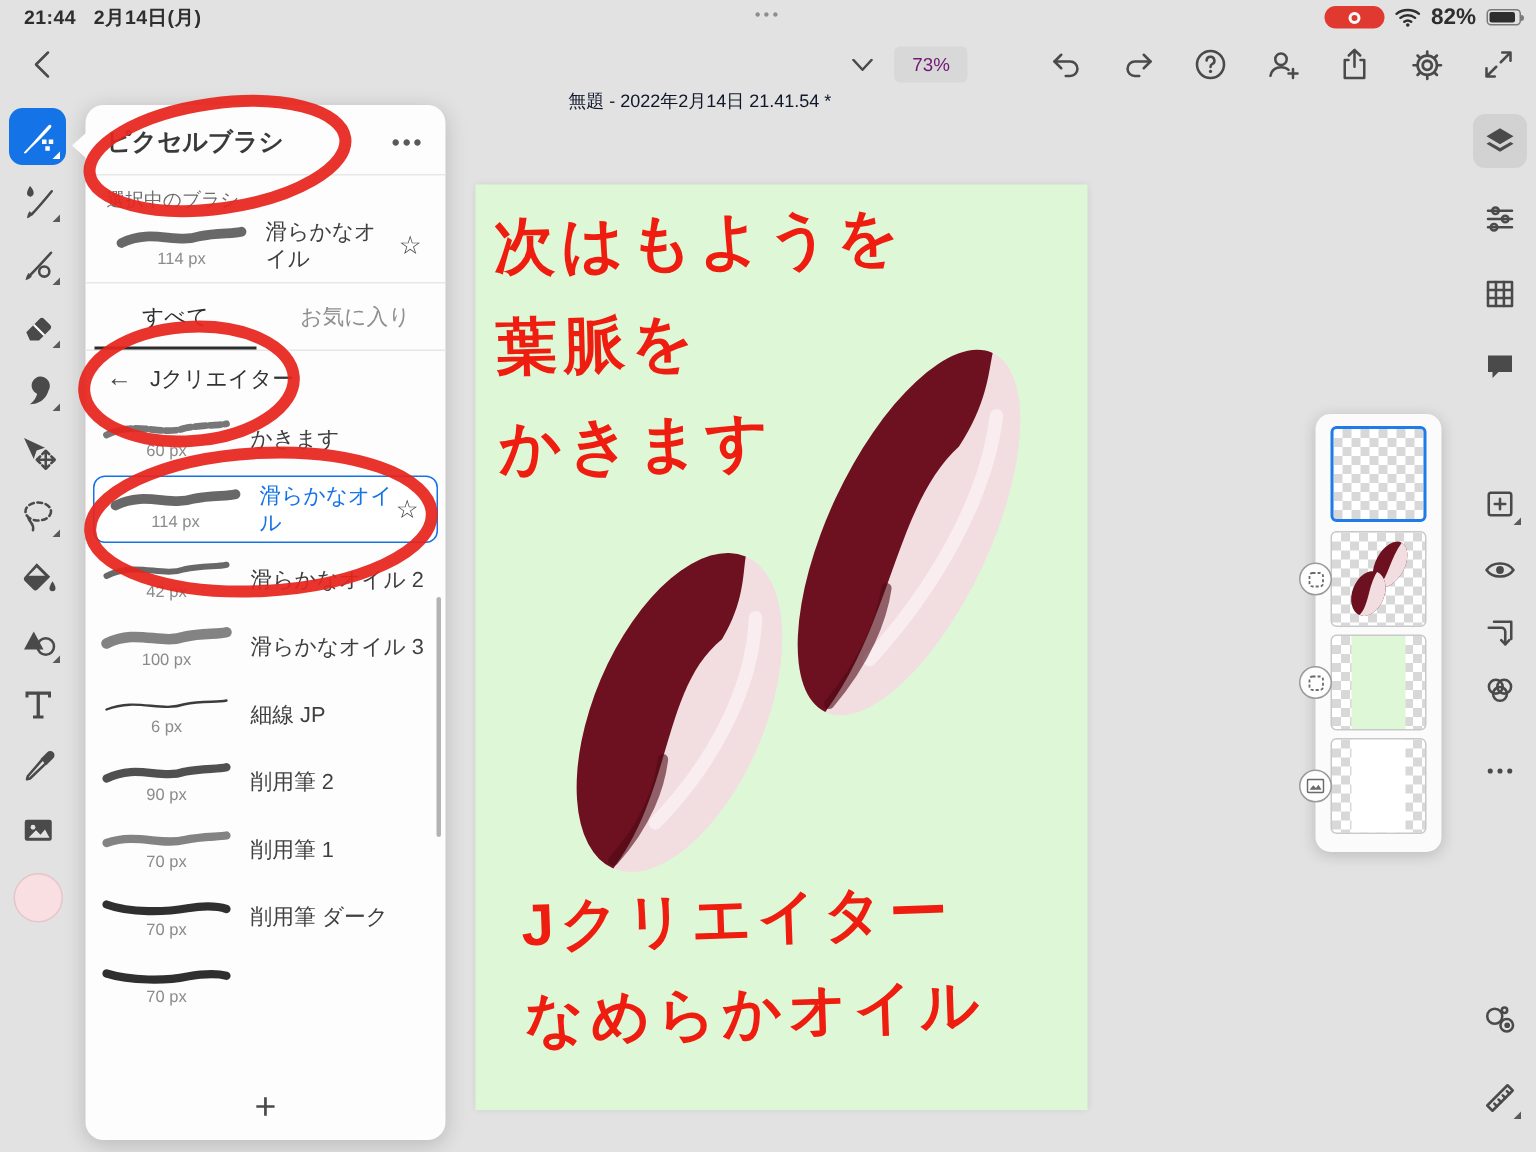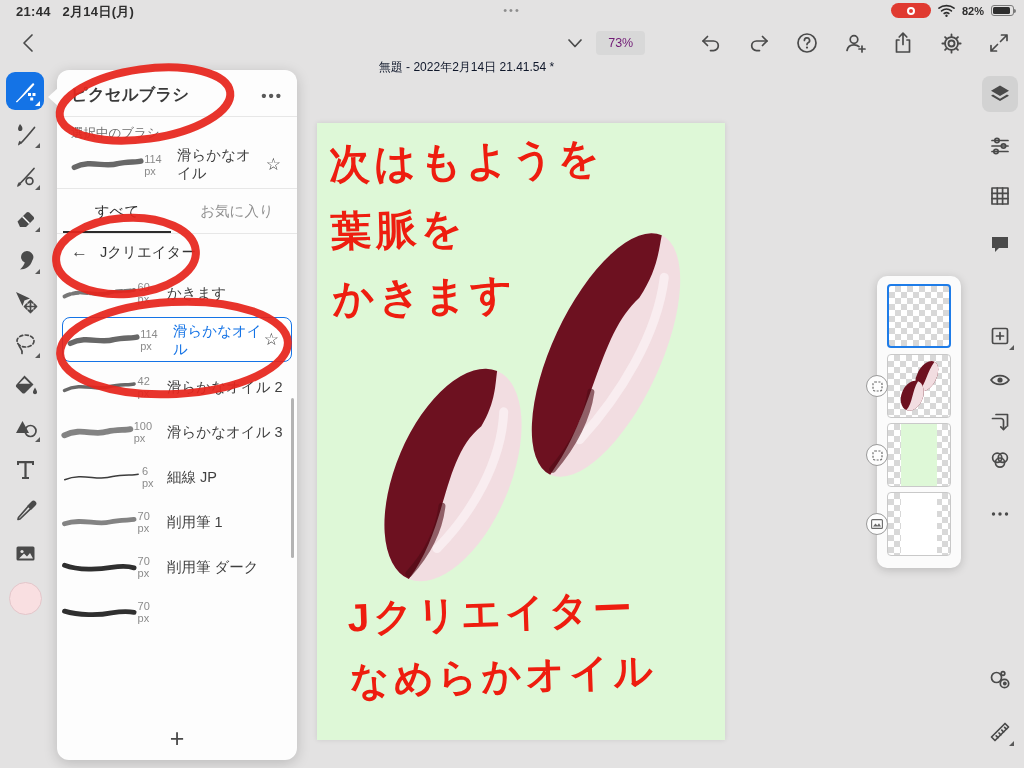--- a/index.html
+++ b/index.html
@@ -12,21 +12,21 @@
   .ic { stroke:#4a4a4a; fill:none; stroke-width:1.7; stroke-linecap:round; stroke-linejoin:round; }
   .icf { fill:#4a4a4a; stroke:none; }
 
   
   #status-bar { position:absolute; top:0; left:0; right:0; height:22px; display:flex; align-items:center; }
   #status-left { position:absolute; left:16px; top:3px; font-size:13px; font-weight:700; color:#2e2e2e; letter-spacing:.3px; }
   #status-dots { position:absolute; left:0; right:0; top:4px; text-align:center; color:#8d8d8d; font-size:11px; letter-spacing:2px; }
   #status-right { position:absolute; right:10px; top:3px; display:flex; align-items:center; gap:7px; }
   #rec-pill { width:40px; height:15px; background:#e03a30; border-radius:8px; display:flex; align-items:center; justify-content:center; }
   #rec-pill .ring { width:8px; height:8px; border:2px solid #fff; border-radius:50%; }
-  #batt-pct { font-size:11px; font-weight:700; color:#2e2e2e;text-align:right; }
+  #batt-pct { font-size:15px; font-weight:700; color:#2e2e2e;text-align:right; }
   .batt { width:23px; height:11px; border:1px solid #7a7a7a; border-radius:3px; position:relative; }
   .batt::before { content:""; position:absolute; left:1px; top:1px; bottom:1px; width:80%; background:#2e2e2e; border-radius:1.5px; }
   .batt::after { content:""; position:absolute; right:-3px; top:3px; width:2px; height:4px; background:#7a7a7a; border-radius:0 2px 2px 0; }
 
   
   #title-bar { position:absolute; top:22px; left:0; right:0; height:42px; }
   #back-btn { position:absolute; left:14px; top:7px; width:28px; height:28px; display:flex; align-items:center; justify-content:center; }
   #doc-title-wrap { position:absolute; left:0; right:0; top:0; height:42px; display:flex; align-items:center; justify-content:center; gap:14px; }
   #doc-title { font-size:12px; color:#0f172a;margin-top:48px; }
   #zoom-badge { background:#d8d8d8; color:#701a75; font-size:12.5px; padding:5px 12px; border-radius:4px; }
@@ -48,21 +48,21 @@
     display:flex; flex-direction:column; }
   #brush-panel::before { content:""; position:absolute; left:-9px; top:18px;
     border-top:9px solid transparent; border-bottom:9px solid transparent; border-right:10px solid #fdfdfd; }
   .divider { height:1px; background:#e7e7e7; margin:0; }
   #bp-header { height:46px; display:flex; align-items:center; padding:4px 14px 0; }
   #bp-title { font-size:16.5px; font-weight:700; color:#3a3a3a; flex:1; }
   #bp-more { color:#5a5a5a; font-size:15px; letter-spacing:2px; font-weight:700; }
   #sel-section { padding:8px 14px 6px; }
   #sel-label { font-size:12.5px; color:#6d6d6d; margin-bottom:4px; }
   .brush-row { display:flex; align-items:center; }
-  .stroke-col { width:100px; display:flex; flex-direction:row; align-items:center; }
+  .stroke-col { width:100px; display:flex; flex-direction:column; align-items:center; }
   .size-label { font-size:11px; color:#8b8b8b; margin-top:1px; }
   .brush-name { flex:1; font-size:14.5px; color:#3f3f3f; padding-left:6px; line-height:1.25; }
   .star { font-size:17px; color:#3f3f3f; padding:0 2px; }
   #tabs { height:44px; display:flex; }
   .tab { flex:1; display:flex; align-items:center; justify-content:center; font-size:14.5px; color:#8f8f8f; position:relative; }
   .tab.active { color:#2c2c2c; }
   .tab.active::after { content:""; position:absolute; left:6px; right:6px; bottom:0; height:2.5px; background:#2c2c2c; }
   #group-row { height:36px; display:flex; align-items:center; padding:0 14px; gap:12px; }
   #group-back { font-size:17px; color:#4a4a4a; }
   #group-name { font-size:14.5px; color:#333; }
@@ -332,20 +332,29 @@
           <svg width="88" height="16" viewBox="0 0 88 16">
             <path d="M4 11 C24 3 40 13 56 7.5 C68 5 78 6.5 84 5" stroke="#3c3c3c" stroke-width="1.6" fill="none" stroke-linecap="round"></path>
           </svg>
         <div class="size-label">6 px</div>
         </div>
       <div class="brush-name">細線 JP</div>
     </div>
     <div class="b-item">
       <div class="stroke-col">
           <svg width="88" height="16" viewBox="0 0 88 16">
+            <path d="M4 12 C24 2 40 13 56 7.5 C68 5 78 6 84 4.5" stroke="#3d3d3d" stroke-width="5.5" fill="none" stroke-linecap="round" opacity=".9"></path>
+          </svg>
+        <div class="size-label">90 px</div>
+        </div>
+      <div class="brush-name">削用筆 2</div>
+    </div>
+    <div class="b-item">
+      <div class="stroke-col">
+          <svg width="88" height="16" viewBox="0 0 88 16">
             <path d="M4 10 C24 3 40 12 56 8 C68 5.5 78 6 84 5" stroke="#5a5a5a" stroke-width="5.5" fill="none" stroke-linecap="round" opacity=".75"></path>
           </svg>
         <div class="size-label">70 px</div>
         </div>
       <div class="brush-name">削用筆 1</div>
     </div>
     <div class="b-item">
       <div class="stroke-col">
           <svg width="88" height="16" viewBox="0 0 88 16">
             <path d="M4 6 C20 12 44 11 58 8.5 C70 6.5 78 7 84 9" stroke="#2f2f2f" stroke-width="5.5" fill="none" stroke-linecap="round"></path>

